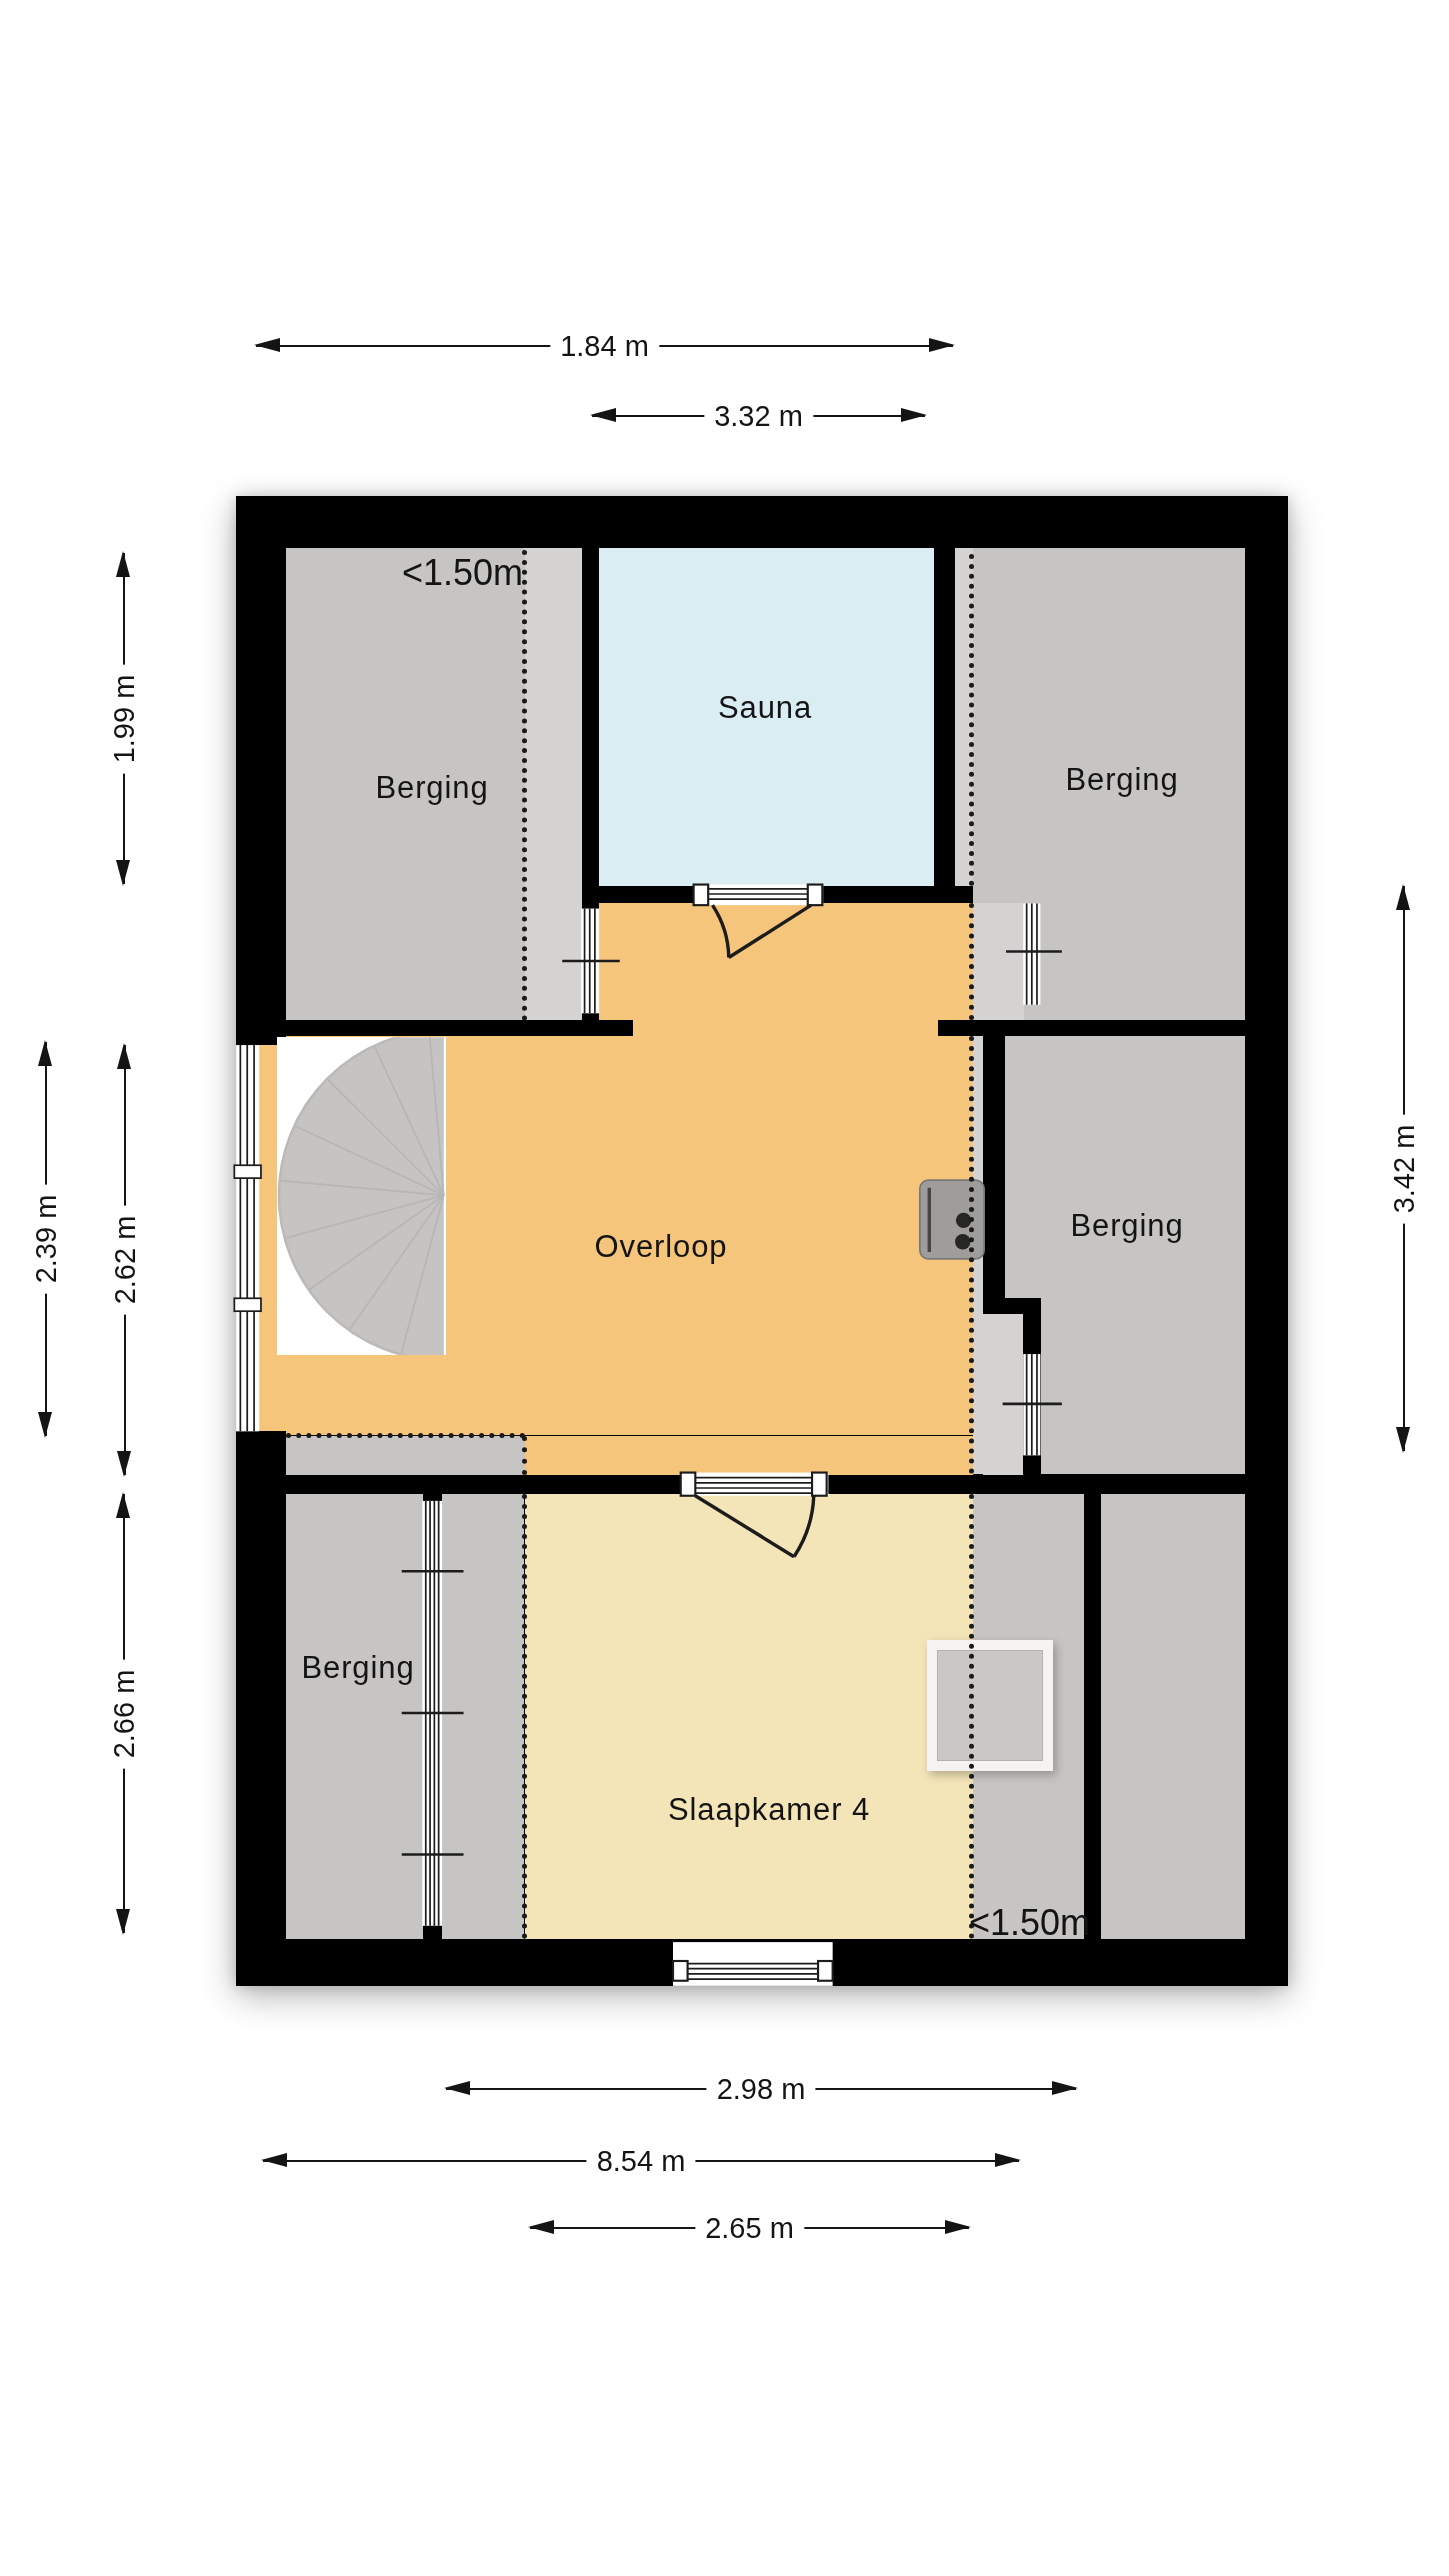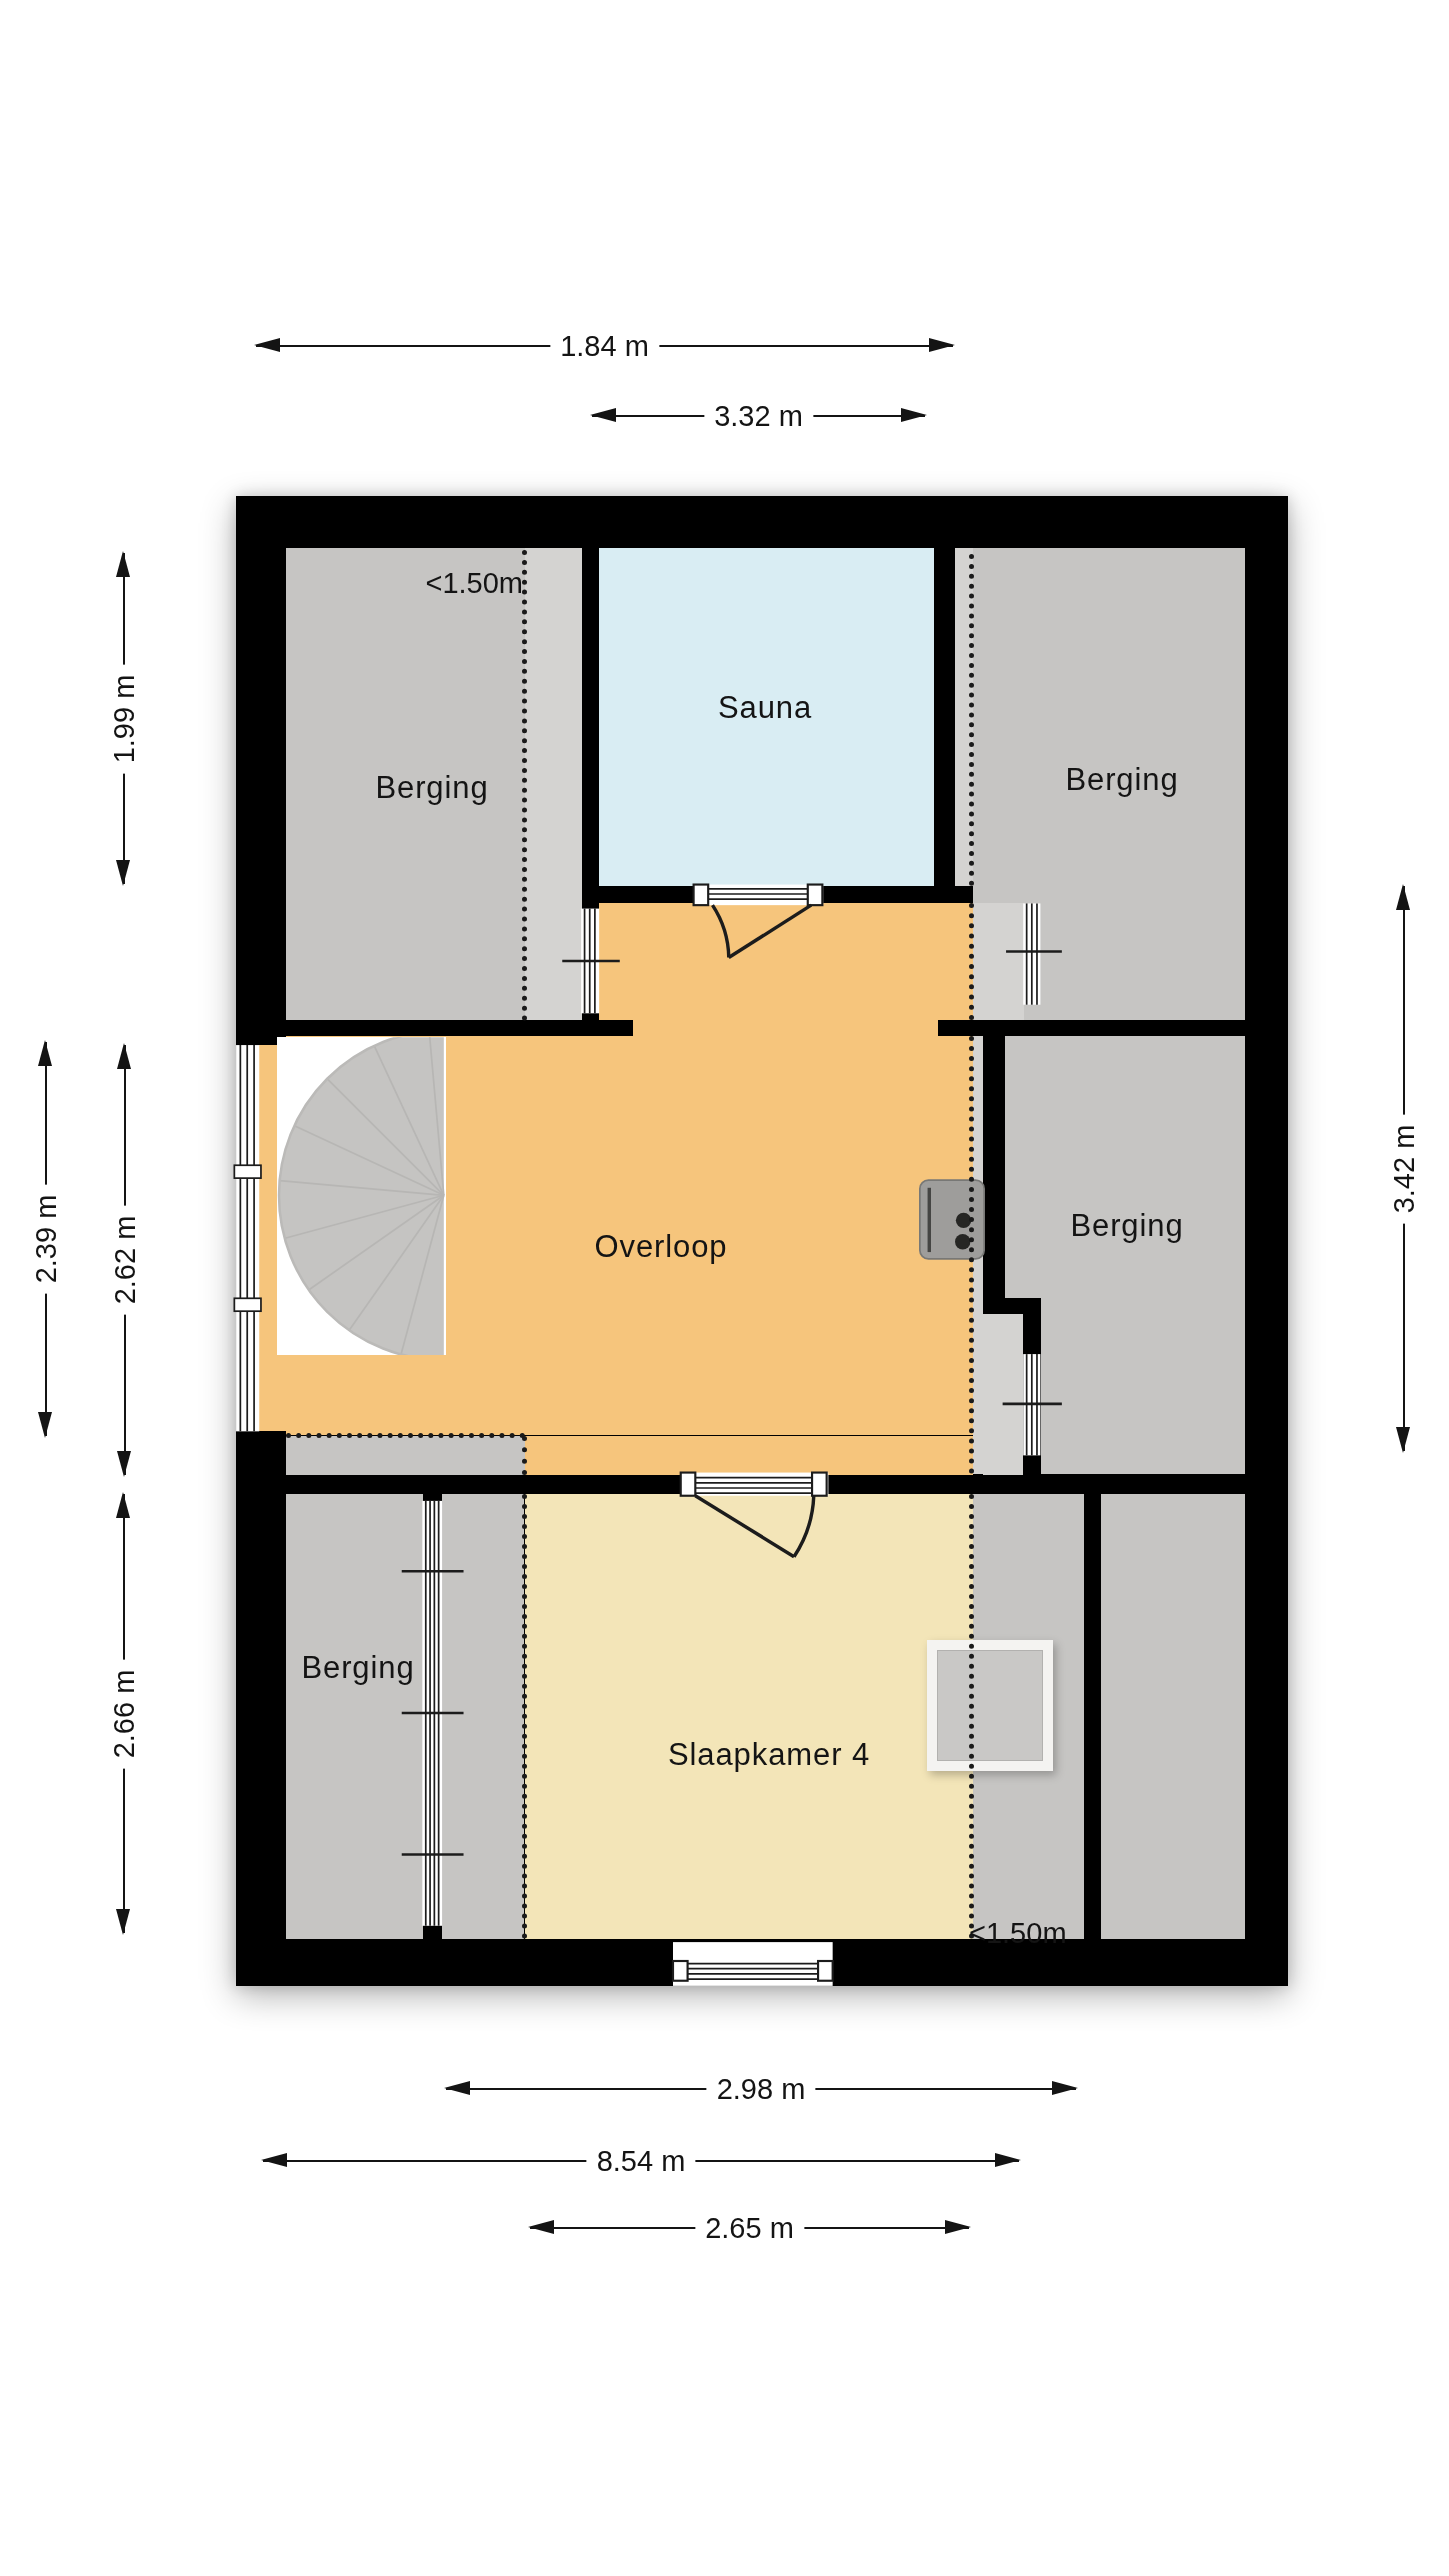--- a/index.html
+++ b/index.html
@@ -5,21 +5,21 @@
   html,body{margin:0;padding:0;background:#ffffff;}
   .canvas{position:relative;width:1449px;height:2576px;background:#ffffff;overflow:hidden;
           font-family:"Liberation Sans", sans-serif;color:#141414;}
   .plan-bg{position:absolute;left:236px;top:496px;width:1052px;height:1490px;background:#000;
            box-shadow:0 10.3px 33px rgba(0,0,0,0.30), 0 0 13.7px rgba(0,0,0,0.16);}
   .f{position:absolute;}
   .dot-v{position:absolute;width:0;border-left:5.2px dotted #1a1a1a;}
   .dot-h{position:absolute;height:0;border-top:5.2px dotted #1a1a1a;}
   .room-label{position:absolute;font-size:31px;letter-spacing:0.9px;white-space:nowrap;
               transform:translate(-50%,-50%);z-index:6;}
-  .note-label{position:absolute;font-size:29px;white-space:nowrap;z-index:6;margin-top:10px;}
+  .note-label{position:absolute;font-size:36px;white-space:nowrap;z-index:6;}
   .stairwell{position:absolute;left:277px;top:1037px;width:169px;height:318px;background:#ffffff;z-index:2;}
   .skylight{position:absolute;left:927px;top:1640px;width:126px;height:131px;background:#f4f3f1;
             box-shadow:2.6px 4.3px 8.6px rgba(0,0,0,0.25);z-index:2;}
   .skylight-inner{position:absolute;left:10.3px;top:10.3px;right:10.3px;bottom:10.3px;background:#c9c8c6;
                   border:0.9px solid #b2b1af;}
   .heater-svg{position:absolute;left:919px;top:1179px;z-index:2;}
   .stroke-svg{position:absolute;left:0;top:0;z-index:4;pointer-events:none;}
   .dotted-layer{z-index:3;}
   
   .dim{position:absolute;z-index:7;}
@@ -209,21 +209,21 @@
       </g>
     </g>
   </svg>
 
   <div class="room-label" style="left:432px;top:788px">Berging</div>
   <div class="room-label" style="left:765px;top:708px">Sauna</div>
   <div class="room-label" style="left:1122px;top:780px">Berging</div>
   <div class="room-label" style="left:661px;top:1247px">Overloop</div>
   <div class="room-label" style="left:1127px;top:1226px">Berging</div>
   <div class="room-label" style="left:358px;top:1668px">Berging</div>
-  <div class="room-label" style="left:769px;top:1755px">Slaapkamer 4</div>
+  <div class="room-label" style="left:769px;top:1810px">Slaapkamer 4</div>
 
   <div class="note-label" style="left:523px;top:573px;transform:translate(-100%,-50%)">&lt;1.50m</div>
   <div class="note-label" style="left:969px;top:1923px;transform:translate(0,-50%)">&lt;1.50m</div>
 
   <div class="dim dim-h" style="left:256px;top:346px;width:697px">
     <div class="dline-h"></div>
     <div class="ah ah-l"></div>
     <div class="ah ah-r"></div>
     <span class="dlabel">1.84 m</span>
   </div>

